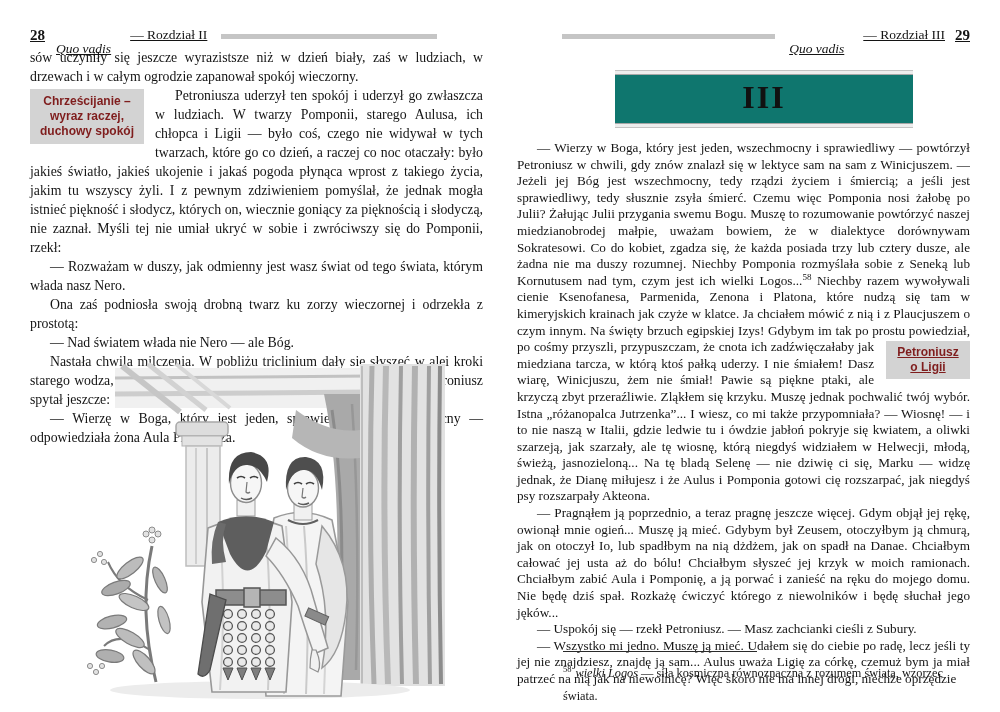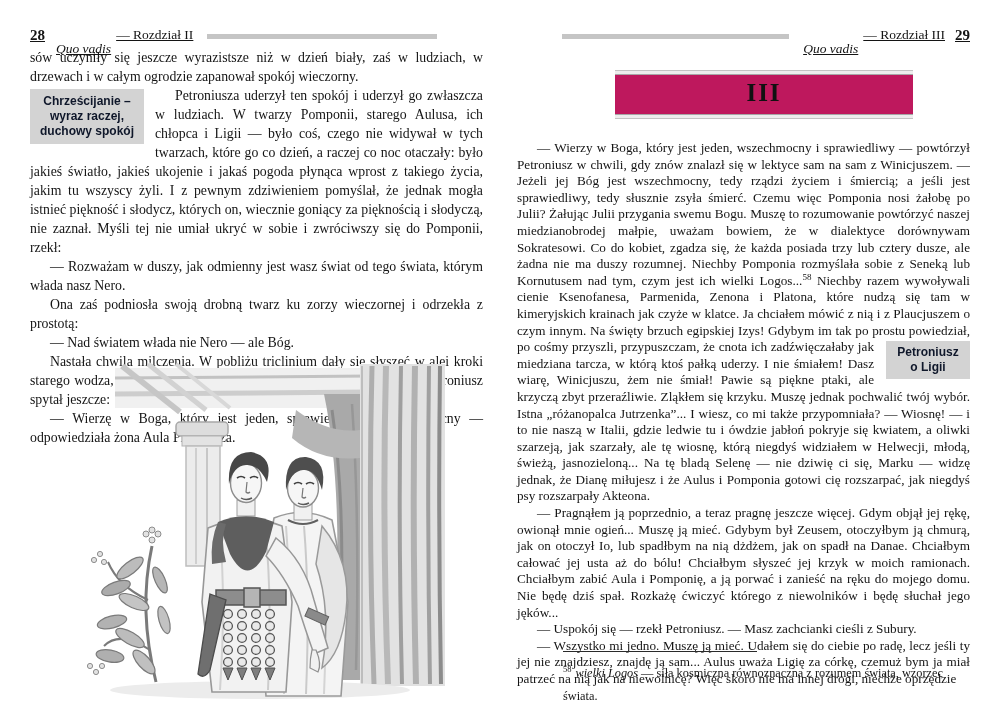--- a/index.html
+++ b/index.html
@@ -13,54 +13,54 @@
 
   
   .running-head {
     position:absolute; top:13px; display:flex; align-items:center;
     font-size:13.5px; white-space:nowrap;text-decoration:underline;
   }
   .rh-left  { left:30px;  width:453px; }
   .rh-right { left:17px;  width:453px; }
   .pagenum { font-weight:bold; font-size:15px; }
   .rh-title { font-style:italic;margin-top:28px; }
-  .rh-rest  { font-style:normal; margin-left:5px; }
+  .rh-rest  { font-style:normal; margin-left:19px; }
   .rh-left .rh-title { margin-left:11px; }
   .head-bar { height:5px; background:#c5c5c5; flex:1; align-self:center; margin-top:2px; }
   .rh-left  .head-bar { margin-left:14px; margin-right:46px; }
   .rh-right .head-bar { margin-right:14px; margin-left:45px; }
   .rh-right .pagenum  { margin-left:10px; }
 
   
   .body-text { position:absolute; text-align:justify; }
   .bt-left  { left:30px; width:453px; top:48px;  font-size:13.8px; line-height:19px; }
   .bt-right { left:17px; width:453px; top:140px; font-size:13.2px; line-height:16.6px; }
   .body-text p { margin:0; }
   .indent { text-indent:20px; }
   sup.fn-ref { font-size:9px; line-height:0; }
 
   
   .margin-note {
     background:#d3d3d3; text-align:center;
-    font-family:"Liberation Sans", sans-serif; font-weight:bold; color:#0f172a;
+    font-family:"Liberation Sans", sans-serif; font-weight:bold; color:#7f1d1d;
     text-indent:0;
   }
   .margin-note span { display:block; }
   .mn-left  { float:left;  width:110px; font-size:12px; line-height:15px; padding:5px 2px; margin:3px 11px 5px 0; }
-  .mn-right { float:right; width:84px;  font-size:12px; line-height:15px; padding:4px 0;  margin:2px 0 5px 12px; }
+  .mn-right { float:right; width:84px;  font-size:12px; line-height:15px; padding:4px 0;  margin:2px 0 5px 12px;text-decoration:underline; }
 
   
   .chapter-box {
     position:absolute; left:115px; top:70px; width:298px;
     border-top:1px solid #c3c3c3; border-bottom:1px solid #c3c3c3;
     background:#ededed; padding:3px 0;
   }
   .chapter-box-inner {
-    background:#be185d; border-top:1px solid #a7a7a7; border-bottom:1px solid #a7a7a7;
-    text-align:center; font-weight:bold; font-size:25px; letter-spacing:2px;
+    background:#0f766e; border-top:1px solid #a7a7a7; border-bottom:1px solid #a7a7a7;
+    text-align:center; font-weight:bold; font-size:32px; letter-spacing:2px;
     padding:4px 0 7px 0; color:#111;
   }
 
   
   .footnote { position:absolute; left:17px; top:651px; width:453px; font-size:12.3px; line-height:23px; }
   .fn-rule { margin-left:46px; width:194px; border-top:1.5px solid #2a2a2a; margin-bottom:6px; }
   .fn-body { padding-left:46px; }
   .fn-marker { font-size:8.5px; vertical-align:super; margin-right:4px; }
   .fn-term { font-style:italic; }
 

